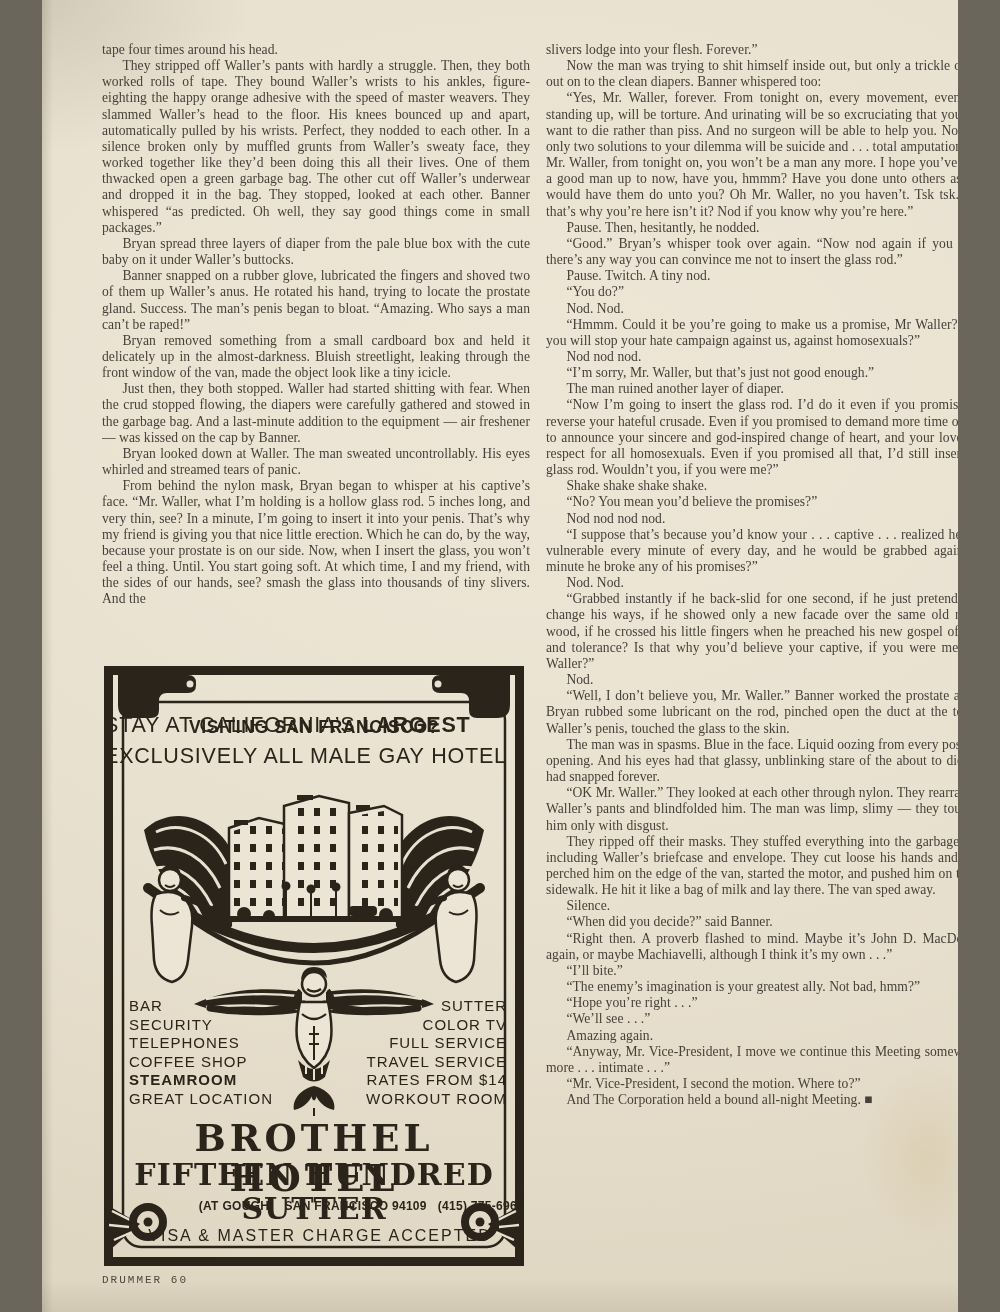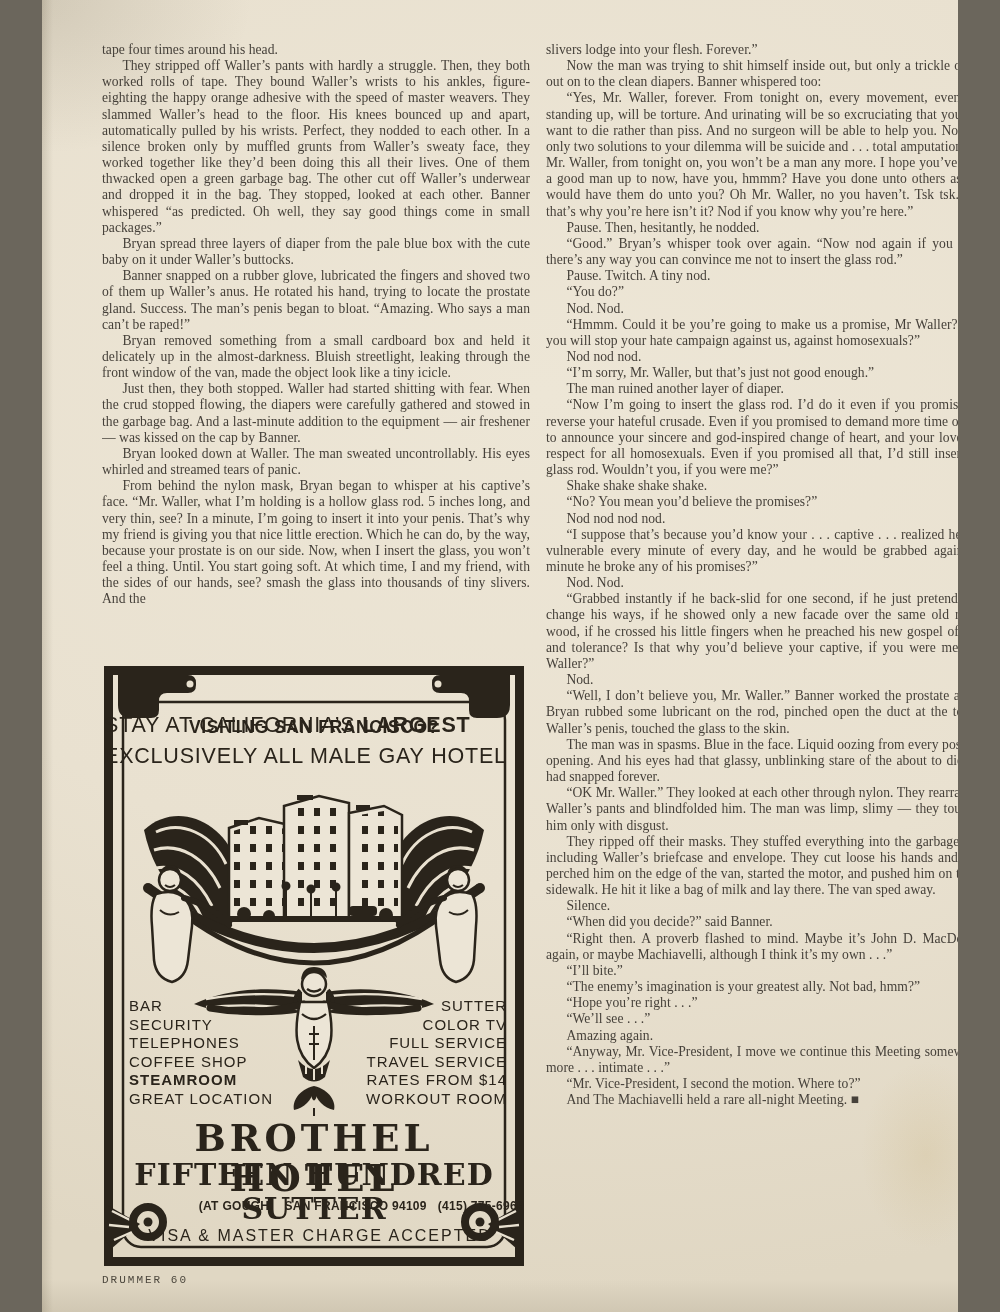--- a/index.html
+++ b/index.html
@@ -128,21 +128,21 @@
       <p>Silence.</p>
       <p>“When did you decide?” said Banner.</p>
       <p>“Right then. A proverb flashed to mind. Maybe it’s John D. MacDonald again, or maybe Machiavelli, although I think it’s my own . . .”</p>
       <p>“I’ll bite.”</p>
       <p>“The enemy’s imagination is your greatest ally. Not bad, hmm?”</p>
       <p>“Hope you’re right . . .”</p>
       <p>“We’ll see . . .”</p>
       <p>Amazing again.</p>
       <p>“Anyway, Mr. Vice-President, I move we continue this Meeting somewhere more . . . intimate . . .”</p>
       <p>“Mr. Vice-President, I second the motion. Where to?”</p>
-      <p>And The Machiavelli held a rare all-night Meeting. ■</p>
+      <p>And The Corporation held a bound all-night Meeting. ■</p>
     </div>
 
   <div class="ad">
 
     <svg class="ad-frame" viewBox="0 0 420 600">
       <g fill="none" stroke="#2a241b">
         <rect x="4.5" y="4.5" width="411" height="591" stroke-width="9"></rect>
         <rect x="19" y="36" width="382" height="545" rx="18" stroke-width="2.5"></rect>
       </g>
       <g fill="#2a241b" stroke="none">

